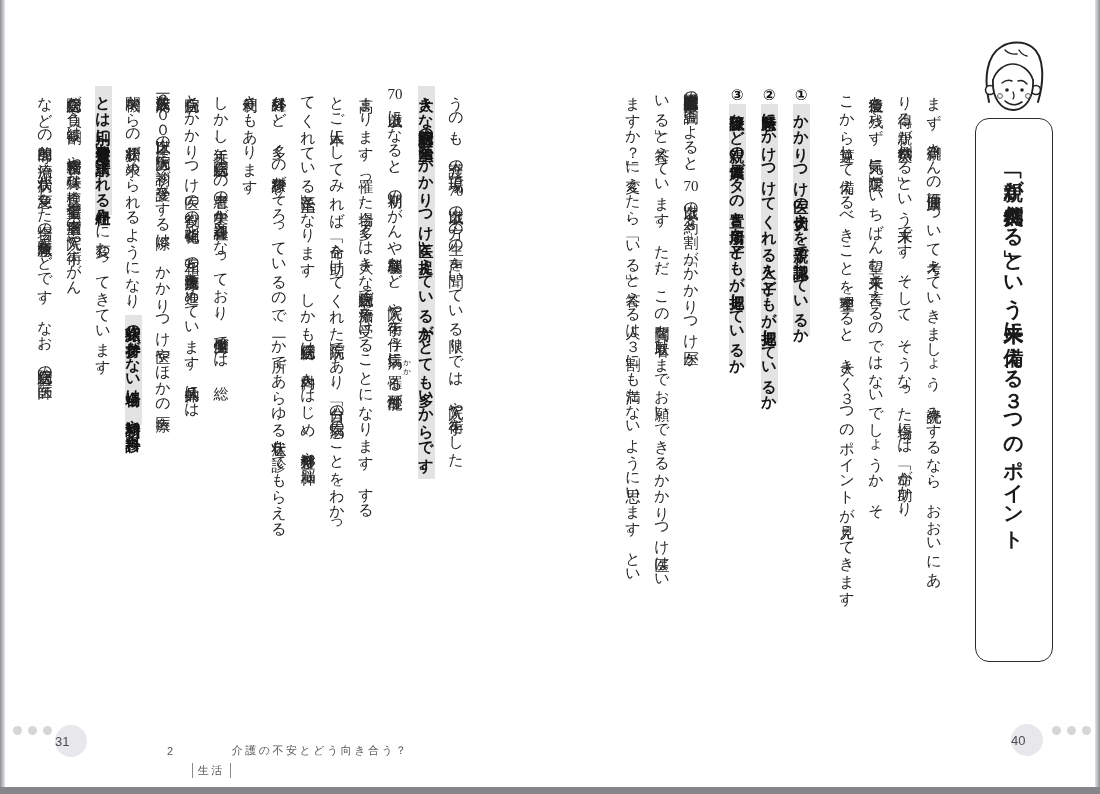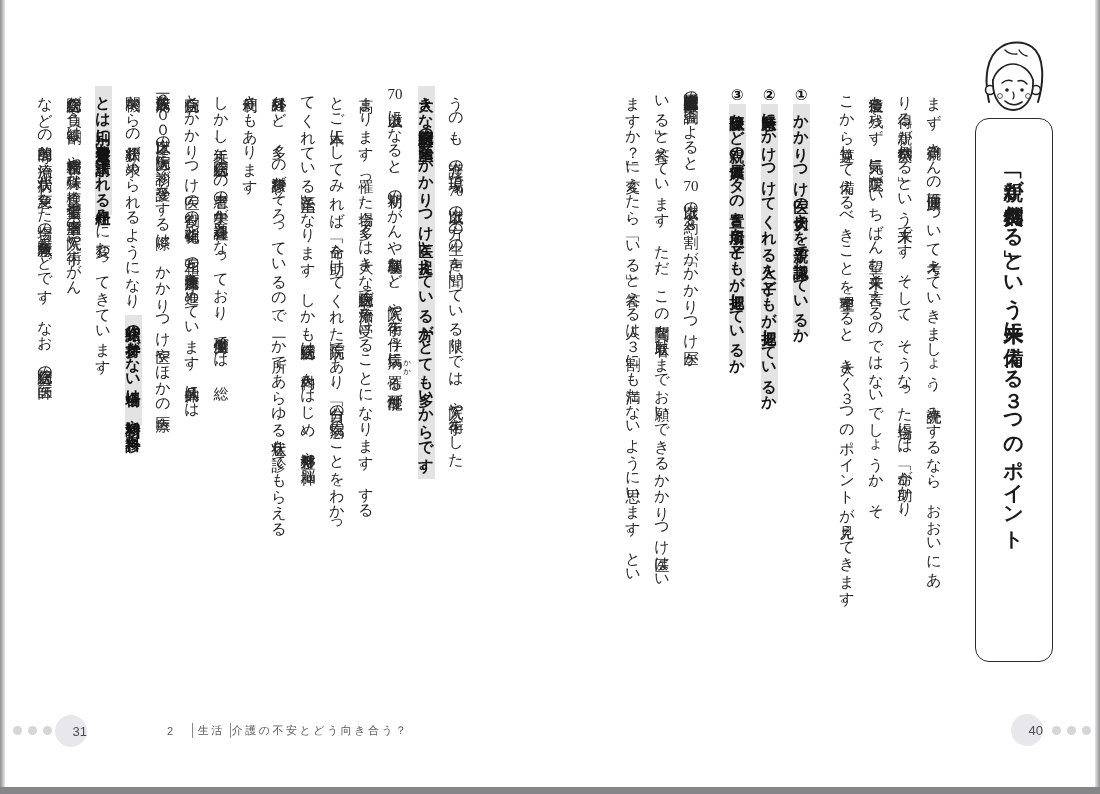--- a/index.html
+++ b/index.html
@@ -39,29 +39,29 @@
               font-family:"Liberation Sans","DejaVu Sans",sans-serif;font-weight:700;
               font-size:20px;letter-spacing:0.5px;color:#1a1a1a;line-height:1;}
   .face-wrap{position:absolute;left:977px;top:38px;width:72px;height:84px;z-index:3;}
 
   
   .dots{position:absolute;top:726px;display:flex;gap:6px;}
   .dots span{width:9px;height:9px;border-radius:50%;background:#d6d6d9;display:block;}
   .dots-left{left:13px;}
   .dots-right{left:1052px;}
   .pgnum{position:absolute;width:32px;height:32px;border-radius:50%;background:#e8e8ec;
-         display:flex;align-items:center;justify-content:flex-end;
-         font-family:"Liberation Sans","DejaVu Sans",sans-serif;font-size:13px;color:#4c4c50;}
+         display:flex;align-items:center;justify-content:flex-start;
+         font-family:"Liberation Sans","DejaVu Sans",sans-serif;font-size:13px;color:#4c4c50;margin-top:10px;}
   .pg-left{left:55px;top:715px;}
   .pg-right{left:1011px;top:714px;}
   .running-foot{position:absolute;left:167px;top:723px;
          font-family:"Liberation Sans","DejaVu Sans",sans-serif;font-size:11px;color:#5a5a5e;
          letter-spacing:2.5px;display:flex;align-items:center;}
   .rf-sec{border-left:1.2px solid #8a8a8e;border-right:1.2px solid #8a8a8e;
-          padding:0 5px;margin-left:16px;}
+          padding:0 5px;margin-left:16px;margin-top:40px;}
   .rf-title{margin-left:1px;text-align:center;}
 </style>
 </head>
 <body>
 
 <div class="spread">
 
   <div class="face-wrap">
     <svg viewBox="0 0 72 84" width="72" height="84">
       <ellipse cx="36" cy="42" rx="32" ry="38" fill="#ffffff" stroke="none"></ellipse>

